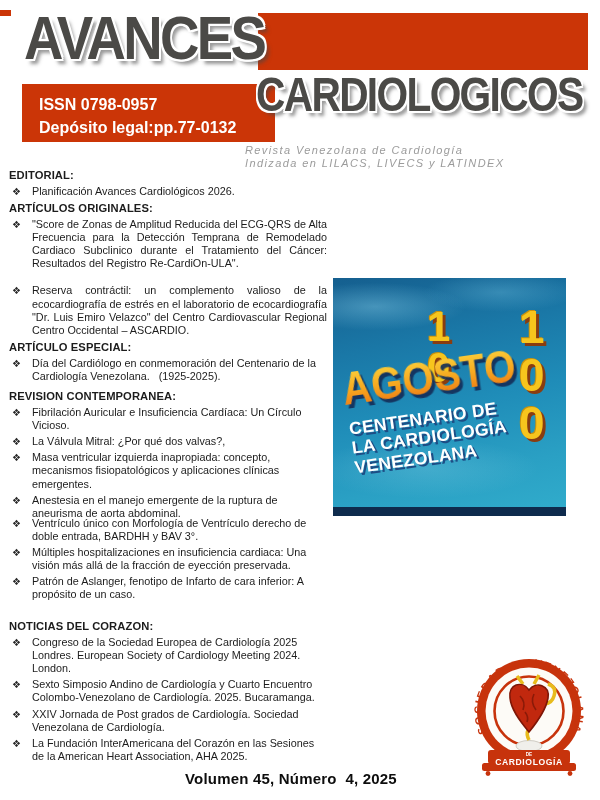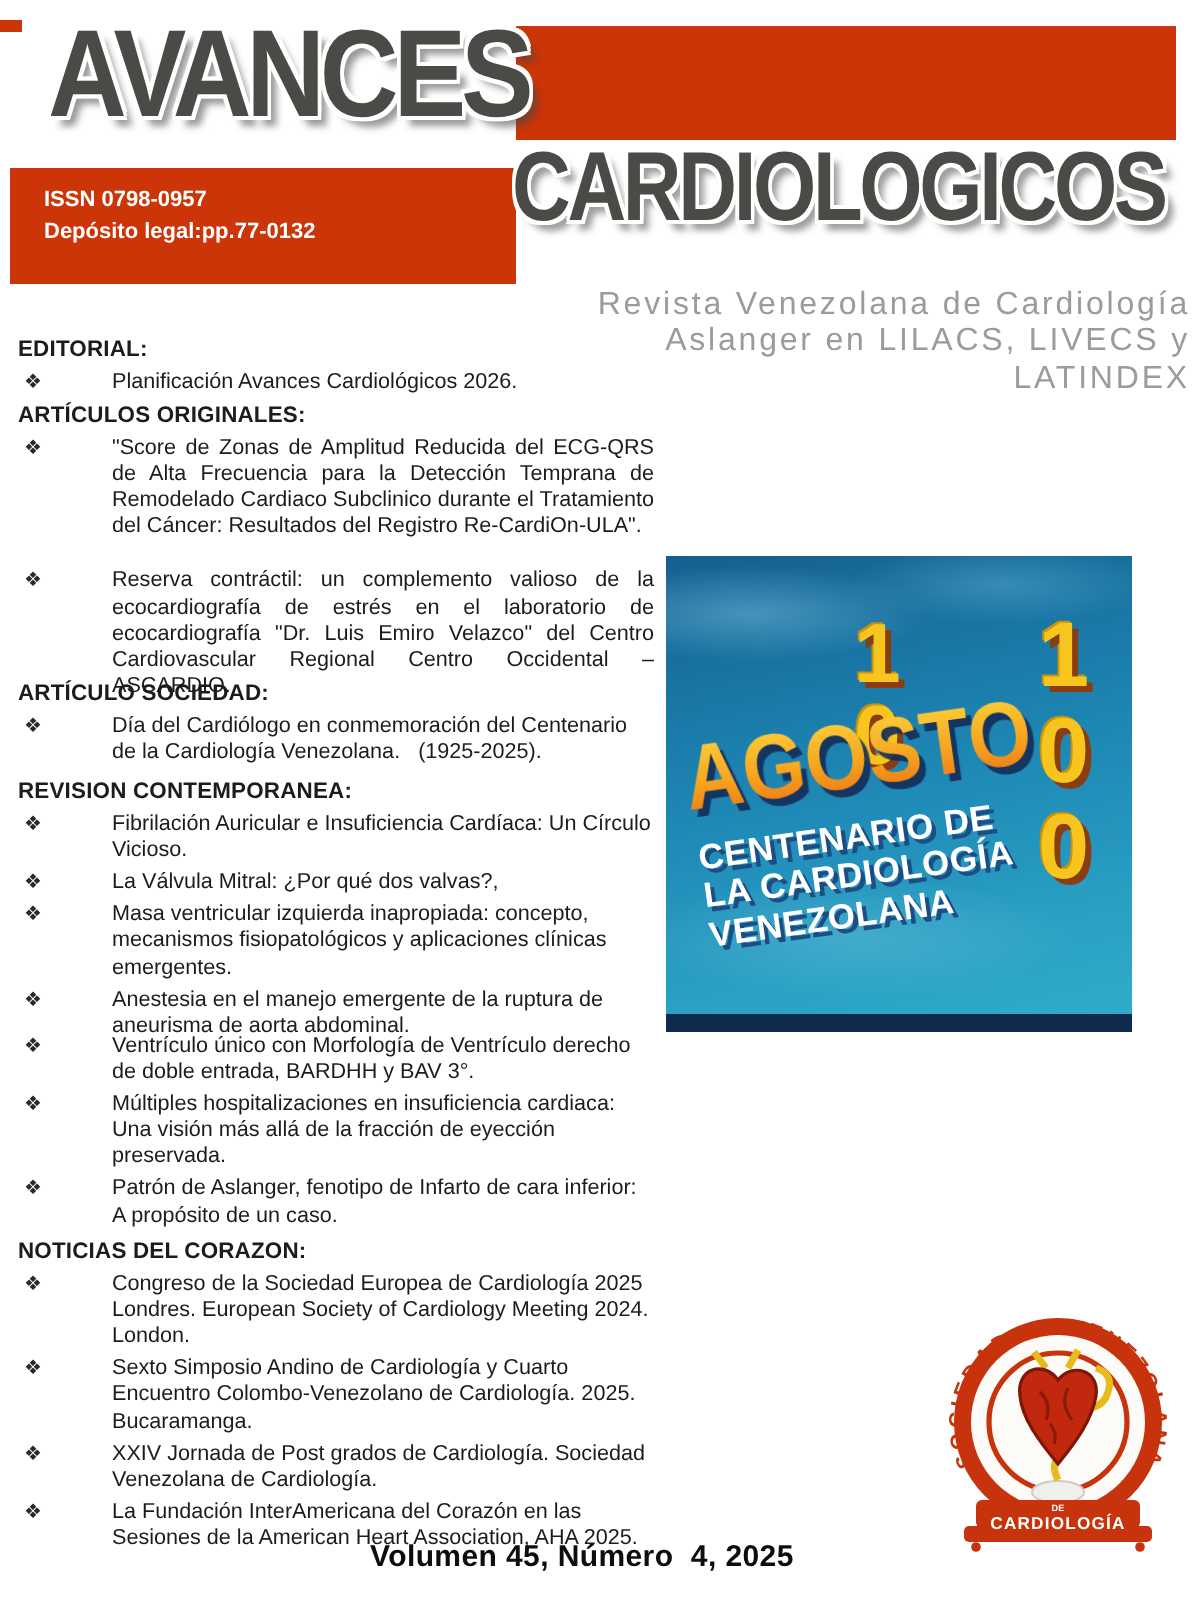--- a/index.html
+++ b/index.html
@@ -19,45 +19,45 @@
   .red-bar-top{position:absolute;left:258px;top:13px;width:330px;height:57px;background:var(--red);}
   .title-avances{
     position:absolute;left:24px;top:2px;margin:0;z-index:3;
     font-size:62px;font-weight:800;color:var(--title-gray);letter-spacing:-3px;
     transform:scaleX(.88);transform-origin:left top;white-space:nowrap;
     text-shadow:-2px -2px 0 #fff,2px -2px 0 #fff,-2px 2px 0 #fff,2px 2px 0 #fff,
                 0 -2px 0 #fff,0 2px 0 #fff,-2px 0 0 #fff,2px 0 0 #fff,
                 5px 5px 4px rgba(70,70,70,.55);
   }
   .issn-block{
-    position:absolute;left:5px;top:84px;width:253px;height:58px;z-index:1;
-    background:var(--red);color:#fff;font-weight:bold;font-size:11px;
+    position:absolute;left:22px;top:84px;width:253px;height:58px;z-index:1;
+    background:var(--red);color:#fff;font-weight:bold;font-size:16px;
     line-height:1.45;padding:9px 0 0 17px;box-sizing:border-box;
   }
   .title-cardiologicos{
     position:absolute;left:256px;top:66px;margin:0;z-index:3;
     font-size:49px;font-weight:800;color:var(--title-gray);letter-spacing:-2px;
     transform:scaleX(.83);transform-origin:left top;white-space:nowrap;
     text-shadow:-2px -2px 0 #fff,2px -2px 0 #fff,-2px 2px 0 #fff,2px 2px 0 #fff,
                 0 -2px 0 #fff,0 2px 0 #fff,-2px 0 0 #fff,2px 0 0 #fff,
                 5px 5px 4px rgba(70,70,70,.55);
   }
   .subtitle{
-    position:absolute;left:245px;top:144px;width:350px;text-align:right;
-    color:var(--sub-gray);font-size:16px;letter-spacing:1.4px;line-height:1.15;
+    position:absolute;left:245px;top:144px;width:350px;text-align:left;
+    color:var(--sub-gray);font-size:11px;letter-spacing:1.4px;line-height:1.15;font-style:italic;
   }
   
   .toc-sec{position:absolute;left:9px;width:318px;font-size:10.8px;line-height:13.1px;}
   .toc-sec h2{
     margin:0 0 3px 0;font-size:11.2px;font-weight:bold;
     letter-spacing:.1px;
   }
   .item{display:flex;margin:0 0 3px 0;}
   .bullet{flex:0 0 20px;padding-left:3px;font-size:10px;color:#2a2a2a;}
-  .txt{flex:1;margin-left:24px;}
+  .txt{flex:1;}
   .just .txt{text-align:justify;}
   .gap-lg .item{margin-bottom:14px;}
   
   .poster{
     position:absolute;left:333px;top:278px;width:233px;height:238px;overflow:hidden;
     background:
       radial-gradient(ellipse 130px 34px at 18% 12%, rgba(140,210,235,.40), transparent 70%),
       radial-gradient(ellipse 110px 28px at 72% 6%,  rgba(120,200,230,.32), transparent 70%),
       radial-gradient(ellipse 150px 40px at 40% 80%, rgba(160,225,240,.22), transparent 75%),
       linear-gradient(168deg,#155f8f 0%,#1a78a7 28%,#1f8cb8 52%,#2aa0c4 78%,#31adcc 100%);
@@ -102,21 +102,21 @@
   <h1 class="title-avances">AVANCES</h1>
 
   <div class="issn-block">
     <div>ISSN 0798-0957</div>
     <div>Depósito legal:pp.77-0132</div>
   </div>
   <h1 class="title-cardiologicos">CARDIOLOGICOS</h1>
 
   <div class="subtitle">
     <div>Revista Venezolana de Cardiología</div>
-    <div>Aslanger en LILACS, LIVECS y LATINDEX</div>
+    <div>Indizada en LILACS, LIVECS y LATINDEX</div>
   </div>
 
   <section class="toc-sec" style="top:169px">
     <h2>EDITORIAL:</h2>
     <div class="item">
       <span class="bullet">❖</span>
       <span class="txt">Planificación Avances Cardiológicos 2026.</span>
     </div>
   </section>
 
@@ -126,21 +126,21 @@
       <span class="bullet">❖</span>
       <span class="txt">"Score de Zonas de Amplitud Reducida del ECG-QRS de Alta Frecuencia para la Detección Temprana de Remodelado Cardiaco Subclinico durante el Tratamiento del Cáncer: Resultados del Registro Re-CardiOn-ULA".</span>
     </div>
     <div class="item">
       <span class="bullet">❖</span>
       <span class="txt">Reserva contráctil: un complemento valioso de la ecocardiografía de estrés en el laboratorio de ecocardiografía "Dr. Luis Emiro Velazco" del Centro Cardiovascular Regional Centro Occidental – ASCARDIO.</span>
     </div>
   </section>
 
   <section class="toc-sec" style="top:341px">
-    <h2>ARTÍCULO SOCIEDAD:</h2>
+    <h2>ARTÍCULO ESPECIAL:</h2>
     <div class="item">
       <span class="bullet">❖</span>
       <span class="txt">Día del Cardiólogo en conmemoración del Centenario de la Cardiología Venezolana.&nbsp;&nbsp; (1925-2025).</span>
     </div>
   </section>
 
   <section class="toc-sec" style="top:390px">
     <h2>REVISION CONTEMPORANEA:</h2>
     <div class="item">
       <span class="bullet">❖</span>

